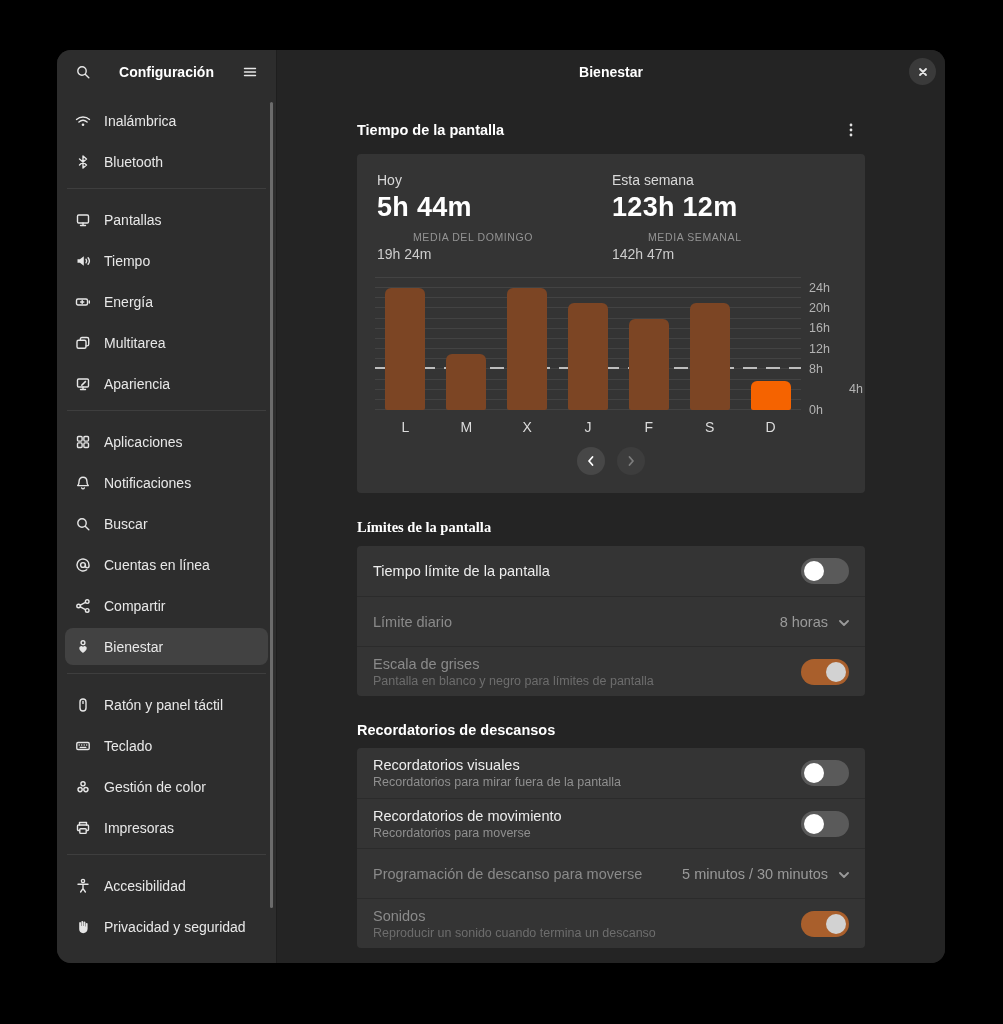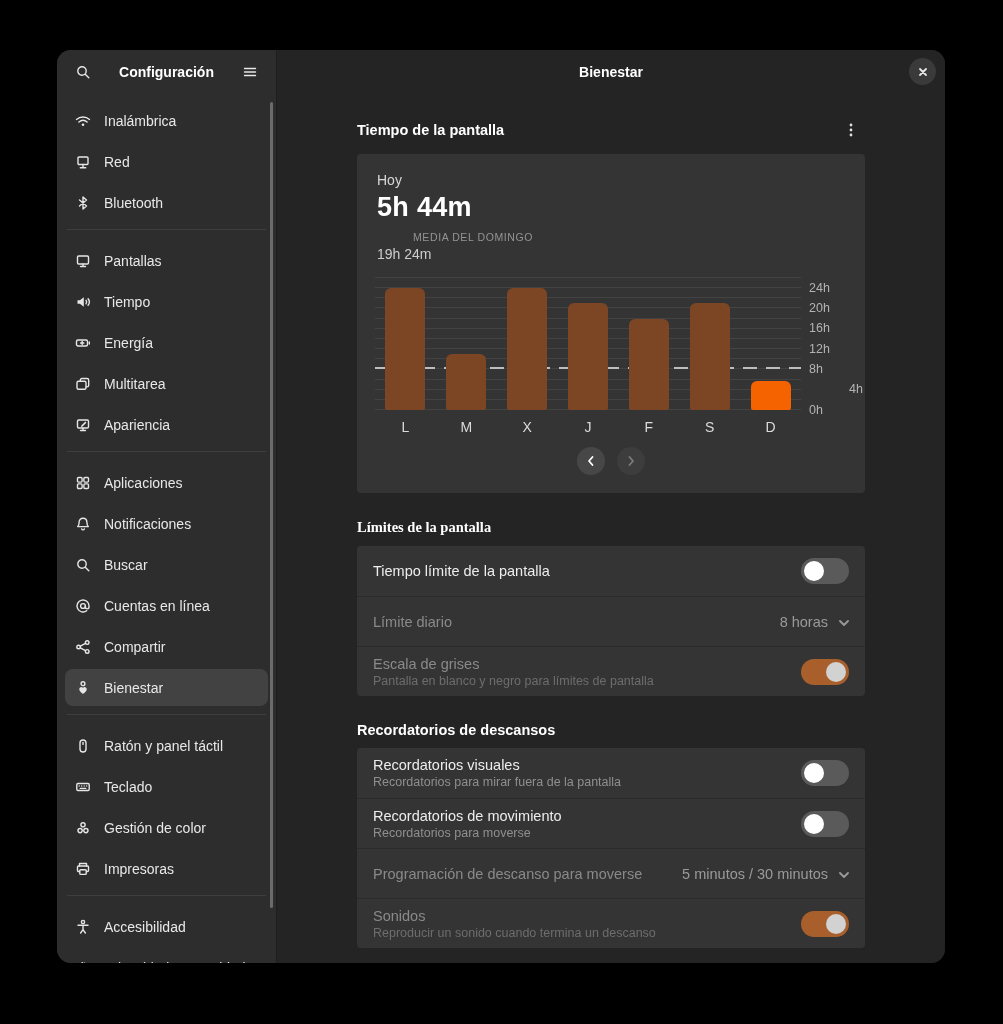--- a/index.html
+++ b/index.html
@@ -105,28 +105,20 @@
       <div class="nav-item">
         <svg class="ic">
             <path d="M1.5 6.4C5.2 3.1 10.8 3.1 14.5 6.4"></path>
             <path d="M3.9 9C6.3 7 9.7 7 12.1 9"></path>
             <circle cx="8" cy="11.8" r="1.3" fill="#e6e6e6" stroke="none"></circle>
           </svg>
         <span>Inalámbrica</span>
       </div>
       <div class="nav-item">
         <svg class="ic">
-            <rect x="3" y="3" width="10" height="7.5" rx="1"></rect>
-            <path d="M8 10.5v2.3"></path>
-            <path d="M5.3 13.8h5.4"></path>
-          </svg>
-        <span>Red</span>
-      </div>
-      <div class="nav-item">
-        <svg class="ic">
             <path d="M4.5 5l7 6-3.5 3V2l3.5 3-7 6"></path>
           </svg>
         <span>Bluetooth</span>
       </div>
 
       <hr class="nav-sep">
 
       <div class="nav-item">
         <svg class="ic">
             <rect x="2.5" y="3" width="11" height="8" rx="1.2"></rect>
@@ -292,20 +284,26 @@
         </button>
       </div>
 
       <div class="card summary-card">
         <div class="stats">
           <div>
             <div class="stat-label">Hoy</div>
             <div class="stat-value">5h 44m</div>
             <div class="stat-avg-label">MEDIA DEL DOMINGO</div>
             <div class="stat-avg-value">19h 24m</div>
+          </div>
+          <div>
+            <div class="stat-label">Esta semana</div>
+            <div class="stat-value">123h 12m</div>
+            <div class="stat-avg-label">MEDIA SEMANAL</div>
+            <div class="stat-avg-value">142h 47m</div>
           </div>
         </div>
 
         <div class="chart-wrap">
           <div class="chart-plot">
               <div class="gridline" style="bottom: 0%;"></div>
               <div class="gridline" style="bottom: 7.69231%;"></div>
               <div class="gridline" style="bottom: 15.3846%;"></div>
               <div class="gridline" style="bottom: 23.0769%;"></div>
               <div class="gridline" style="bottom: 30.7692%;"></div>

